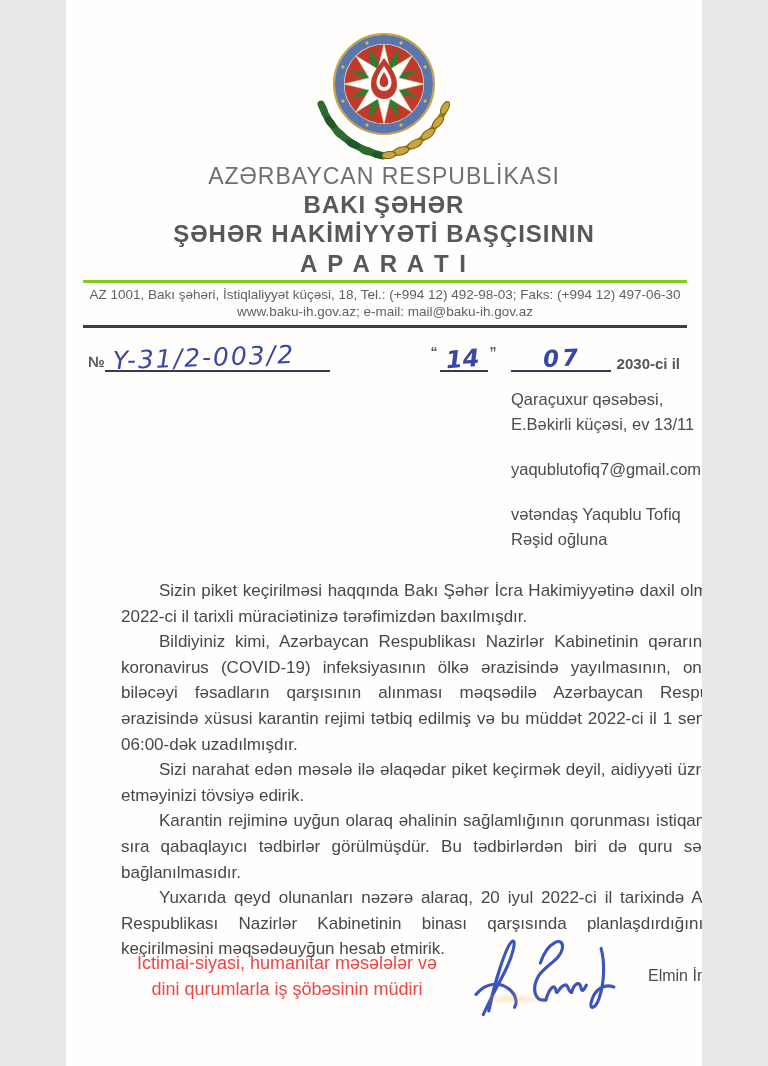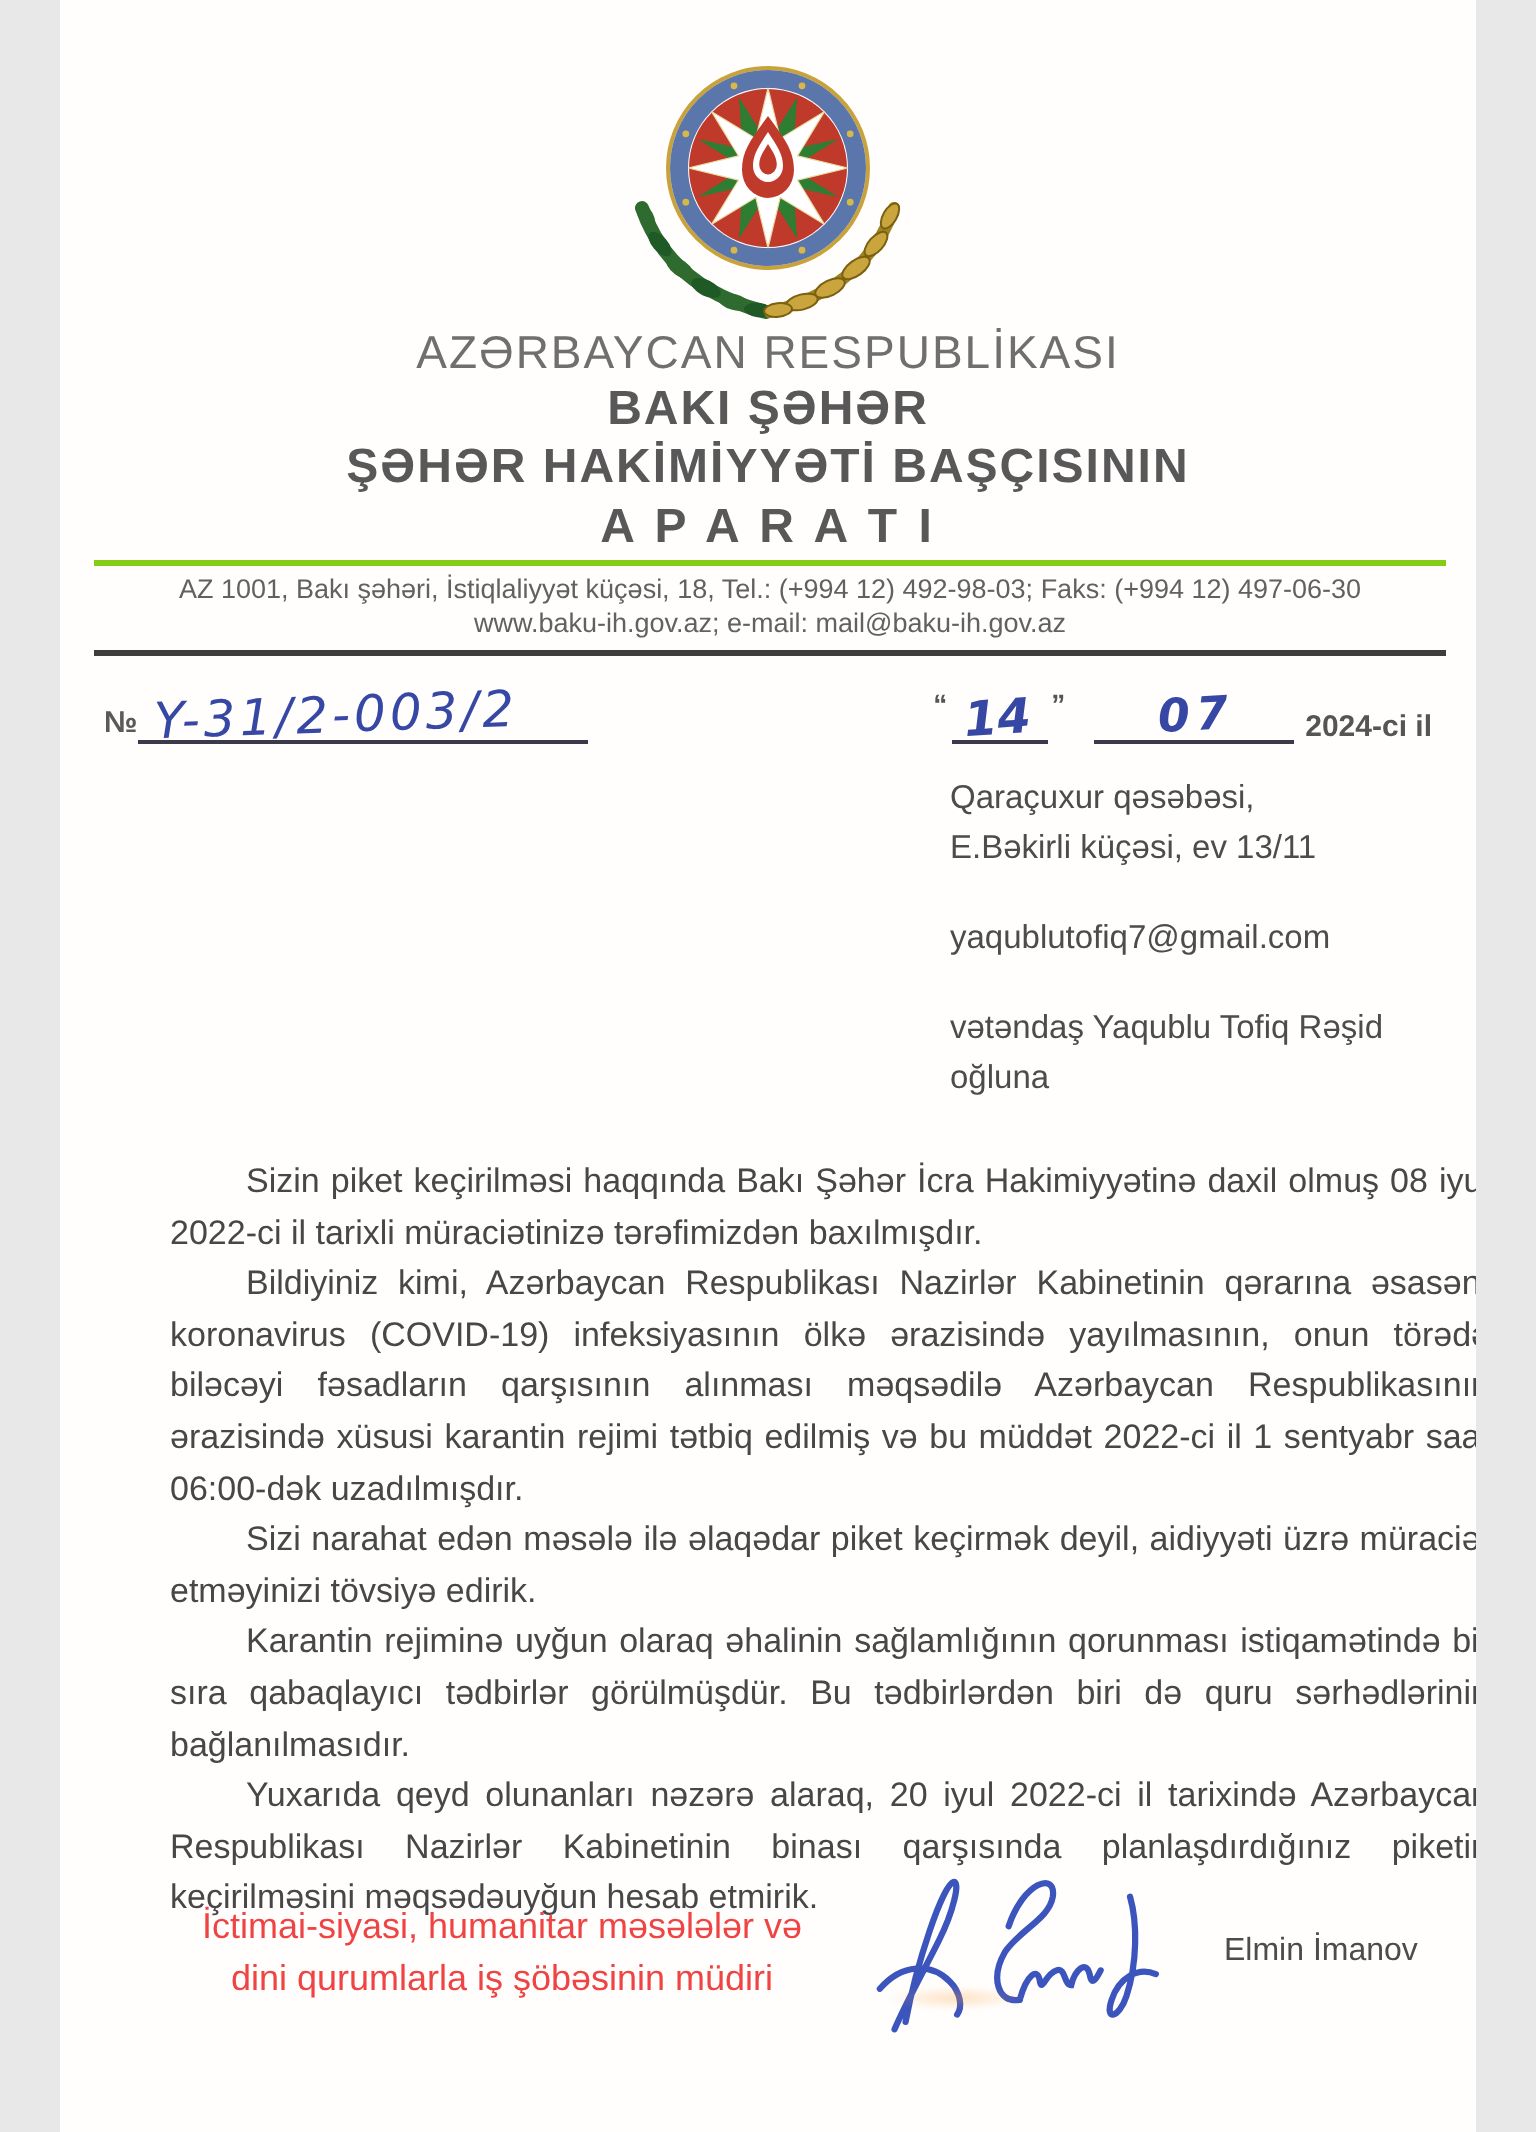--- a/index.html
+++ b/index.html
@@ -1,17 +1,17 @@
 <!DOCTYPE html>
 <html><head>
 <meta charset="utf-8">
 <style>
   html,body{margin:0;padding:0;background:#e8e8e8;}
   .page{
-    position:relative;width:708px;height:1066px;margin:0 auto;
+    position:relative;width:636px;height:1066px;margin:0 auto;
     background:#fffefd;overflow:hidden;
     font-family:"Liberation Sans","DejaVu Sans",sans-serif;
     color:#4a4a4a;
   }
   
   .emblem{position:absolute;top:22px;left:50%;transform:translateX(-50%);}
   .letterhead-text{position:absolute;top:162px;left:0;width:100%;text-align:center;}
   .lh-country{font-size:23px;font-weight:400;color:#6f6f6f;letter-spacing:1px;line-height:28px;}
   .lh-org{font-size:24px;font-weight:bold;color:#585858;letter-spacing:1px;line-height:29px;}
   .lh-aparat{font-size:24px;font-weight:bold;color:#585858;letter-spacing:2px;line-height:31px;}
@@ -123,21 +123,21 @@
     </div>
     <div class="ref-date">
       <span class="quote">“</span>
       <span class="day-line">
         <span class="day-val ink">14</span>
       </span>
       <span class="quote">”</span>
       <span class="month-line">
         <span class="month-val ink">07</span>
       </span>
-      <span class="year">2024-ci il</span>
+      <span class="year">2030-ci il</span>
     </div>
   </div>
 
   <div class="recipient">
     <div>Qaraçuxur qəsəbəsi,</div>
     <div>E.Bəkirli küçəsi, ev 13/11</div>
     <div class="gap"></div>
     <div>yaqublutofiq7@gmail.com</div>
     <div class="gap"></div>
     <div>vətəndaş Yaqublu Tofiq Rəşid oğluna</div>

